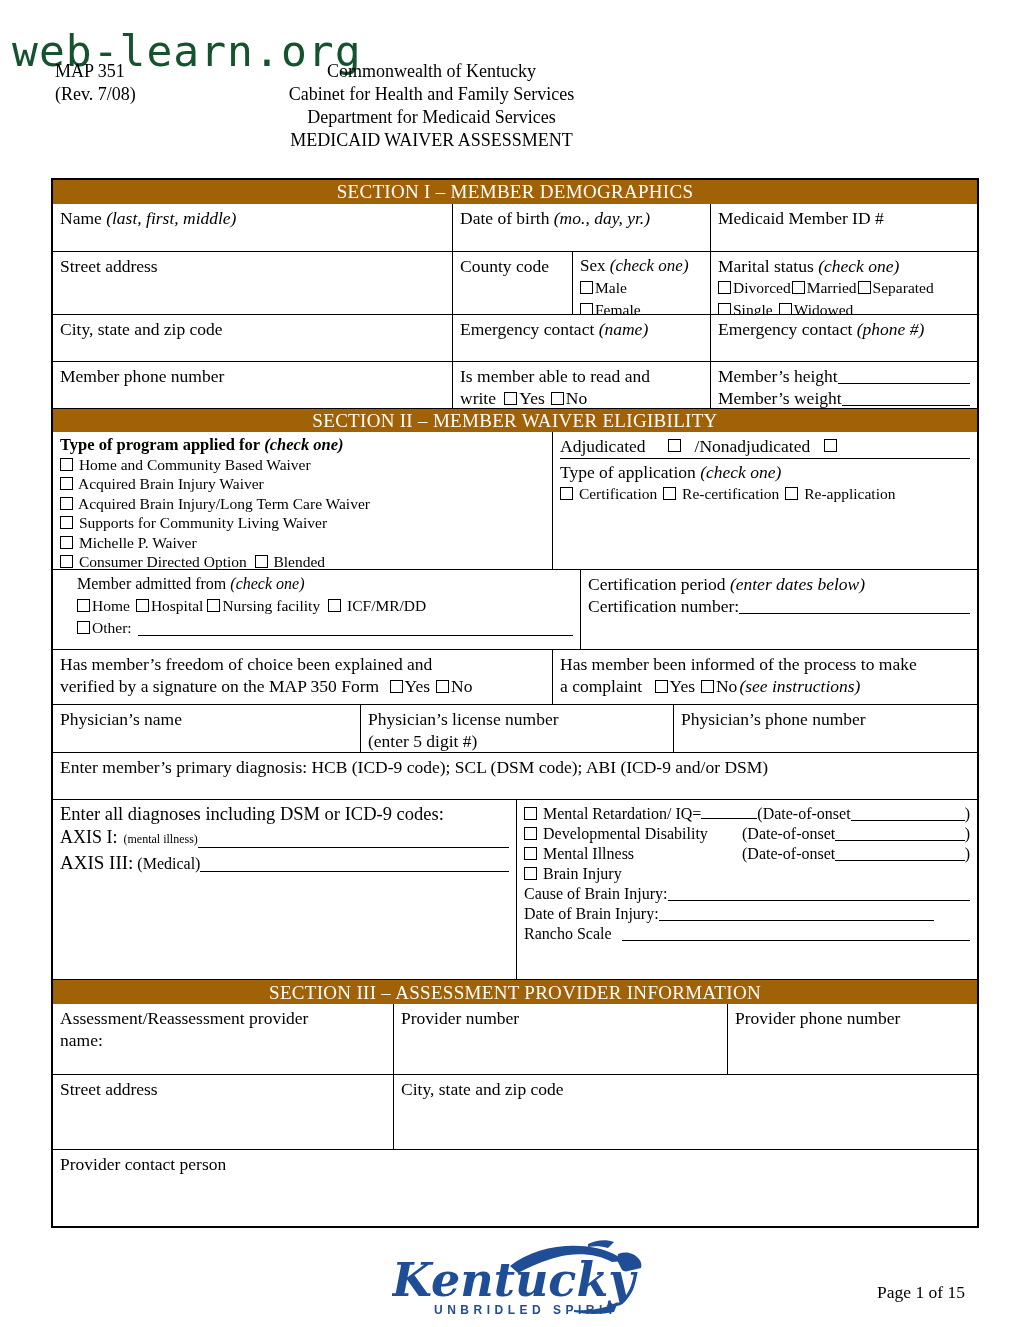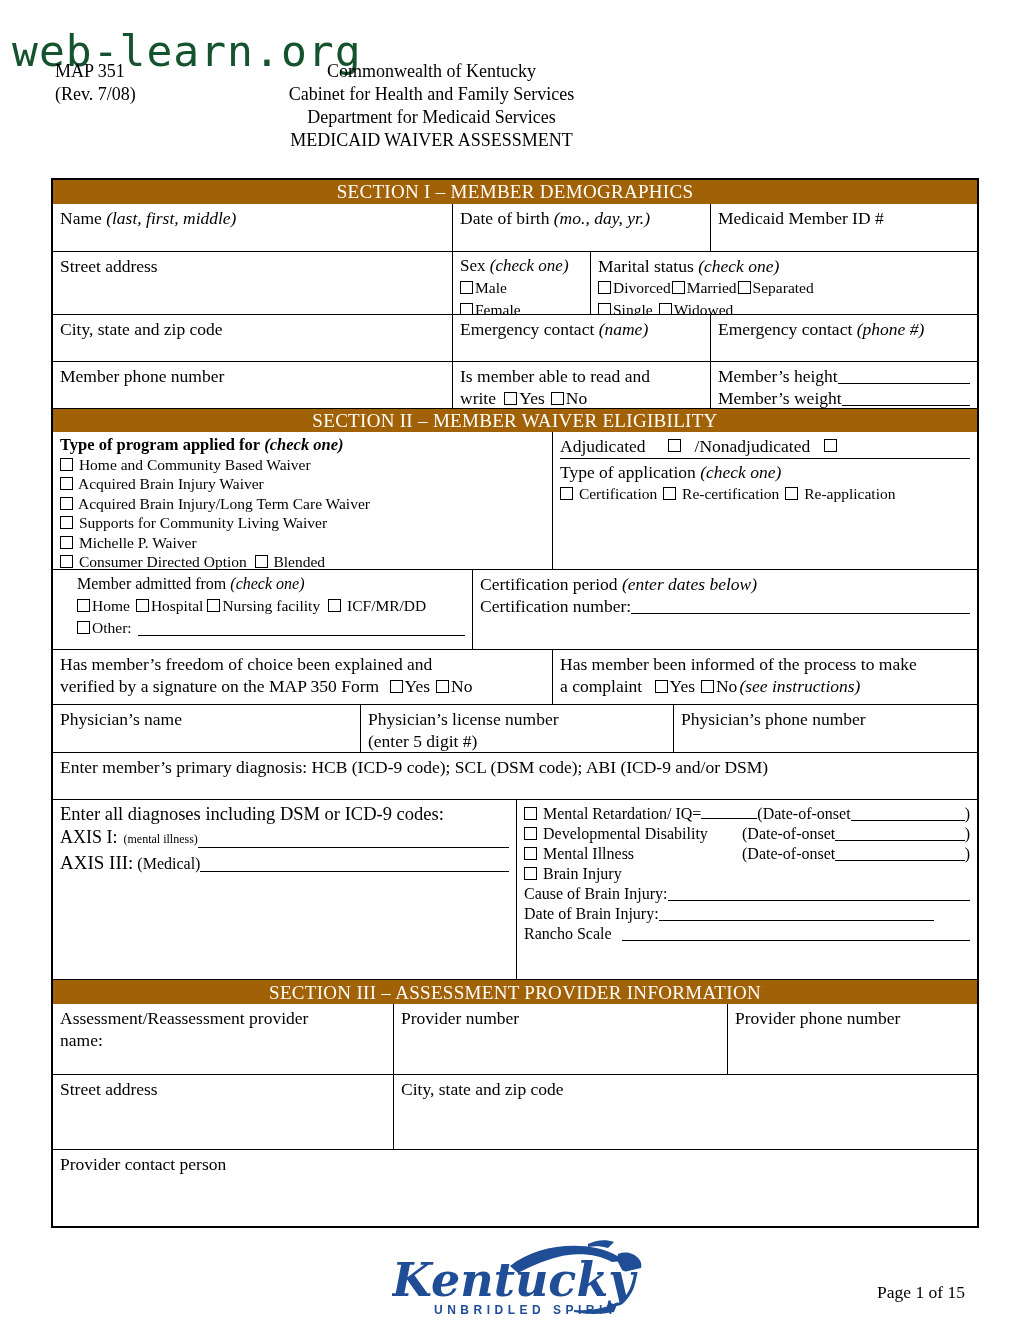--- a/index.html
+++ b/index.html
@@ -78,20 +78,23 @@
       </div>
       <div class="cell">
         <span>Medicaid Member ID #</span>
       </div>
     </div>
 
     <div class="row" style="height:63px;">
       <div class="cell" style="width:400px;">
         <span>Street address</span>
       </div>
+      <div class="cell" style="width:120px;">
+        <span>County code</span>
+      </div>
       <div class="cell sm" style="width:138px;">
         <div class="nw" style="font-size:17px;">
           <span>Sex</span>
           <span class="hint">(check one)</span>
         </div>
         <div class="opt"><span class="cb"></span><span>Male</span></div>
         <div class="opt"><span class="cb"></span><span>Female</span></div>
       </div>
       <div class="cell">
         <div class="nw">
@@ -169,21 +172,21 @@
           <span>Type of application</span>
           <span class="hint">(check one)</span>
         </div>
         <div class="sm nw">
           <span class="opt"><span class="cb"></span> <span>Certification</span></span><span class="opt"><span class="cb"></span> <span>Re-certification</span></span><span class="opt" style="margin-right:0;"><span class="cb"></span> <span>Re-application</span></span>
         </div>
       </div>
     </div>
 
     <div class="row" style="height:80px;">
-      <div class="cell" style="width:420px; font-size:16px;padding-left:24px;">
+      <div class="cell" style="width:528px; font-size:16px;padding-left:24px;">
         <div><span>Member admitted from</span>
           <span class="hint">(check one)</span></div>
         <div class="sm nw">
           <span class="opt" style=""><span class="cb"></span><span>Home</span></span><span class="opt" style="margin-right:4px;"><span class="cb"></span><span>Hospital</span></span><span class="opt" style="margin-right:8px;"><span class="cb"></span><span>Nursing facility</span></span><span class="opt"><span class="cb"></span> <span>ICF/MR/DD</span></span>
         </div>
         <div class="flexline sm">
           <span class="nw"><span class="cb"></span><span>Other:</span></span>
           <span class="grow" style="margin-left:6px;"></span>
         </div>
       </div>

